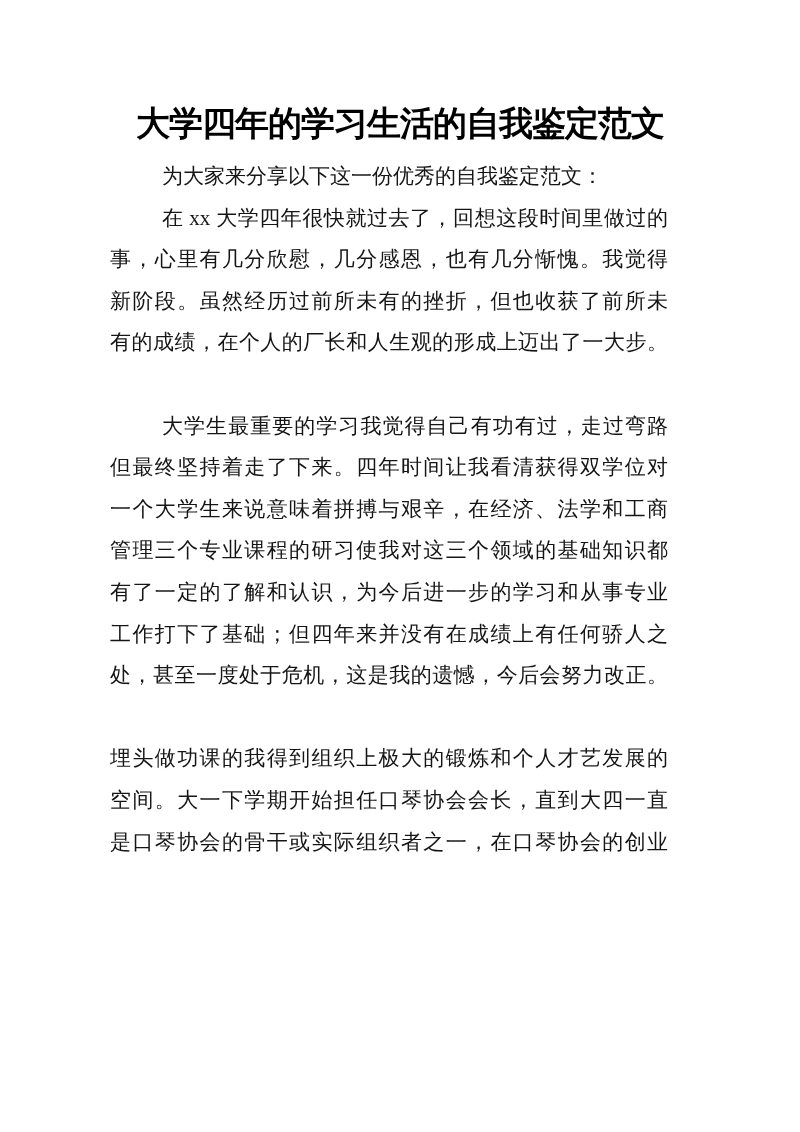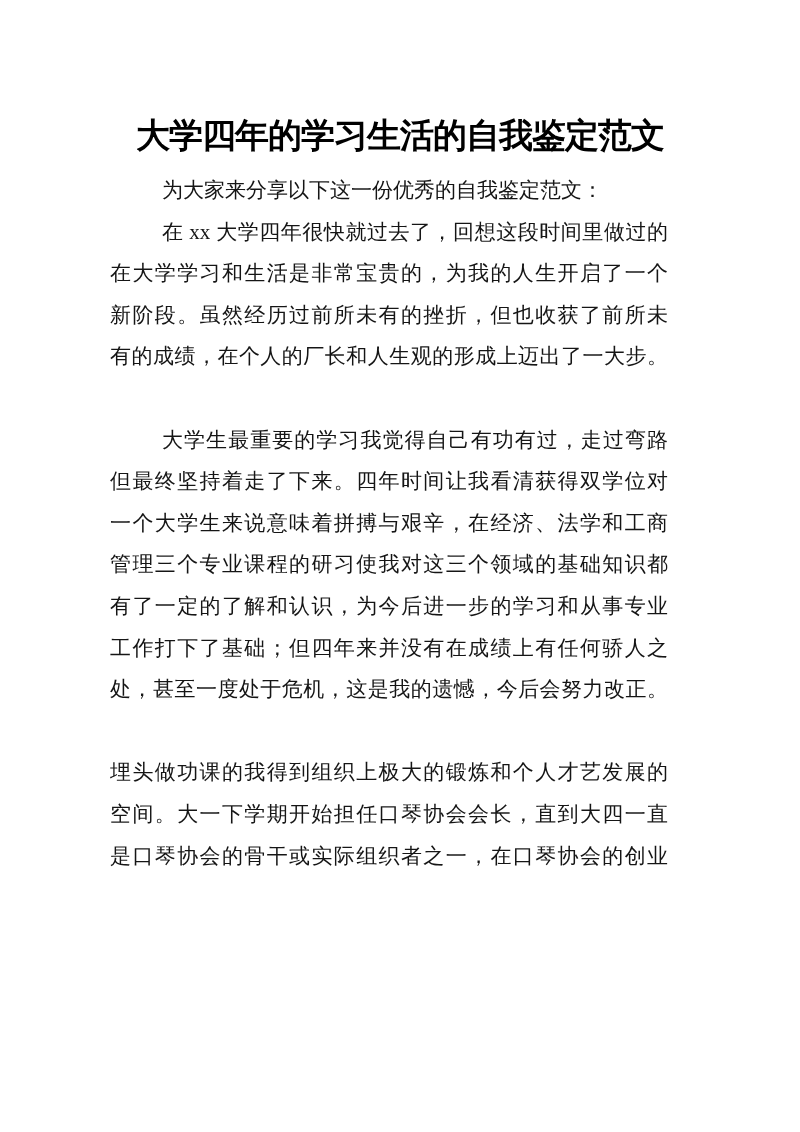--- a/index.html
+++ b/index.html
@@ -9,21 +9,21 @@
   }
   .page {
     position: relative;
     width: 800px;
     height: 1132px;
     background: #ffffff;
     overflow: hidden;
     font-family: "Liberation Serif", "DejaVu Serif", serif;
   }
   .doc-title {
-    margin: 12px;
+    margin: 0;
     padding: 102px 0 0 0;
     height: 44px;
     line-height: 44px;
     text-align: center;
     font-size: 34px;
     font-weight: bold;
     letter-spacing: -1px;
     color: #000000;
   }
   .doc-body {
@@ -59,21 +59,21 @@
 <body>
 
 <div class="page">
   <h1 class="doc-title">大学四年的学习生活的自我鉴定范文</h1>
   <div class="doc-body">
       <div class="para">
         <div class="line indent">为大家来分享以下这一份优秀的自我鉴定范文：</div>
       </div>
       <div class="para">
         <div class="line fill indent">在 xx 大学四年很快就过去了，回想这段时间里做过的</div>
-        <div class="line fill">在大学学习和生活是非常宝贵的，为我的人生开启了一个</div>
+        <div class="line fill">事，心里有几分欣慰，几分感恩，也有几分惭愧。我觉得</div>
         <div class="line fill">新阶段。虽然经历过前所未有的挫折，但也收获了前所未</div>
         <div class="line fill">有的成绩，在个人的厂长和人生观的形成上迈出了一大步。</div>
       </div>
       <div class="para gap">
         <div class="line fill indent">大学生最重要的学习我觉得自己有功有过，走过弯路</div>
         <div class="line fill">但最终坚持着走了下来。四年时间让我看清获得双学位对</div>
         <div class="line fill">一个大学生来说意味着拼搏与艰辛，在经济、法学和工商</div>
         <div class="line fill">管理三个专业课程的研习使我对这三个领域的基础知识都</div>
         <div class="line fill">有了一定的了解和认识，为今后进一步的学习和从事专业</div>
         <div class="line fill">工作打下了基础；但四年来并没有在成绩上有任何骄人之</div>

